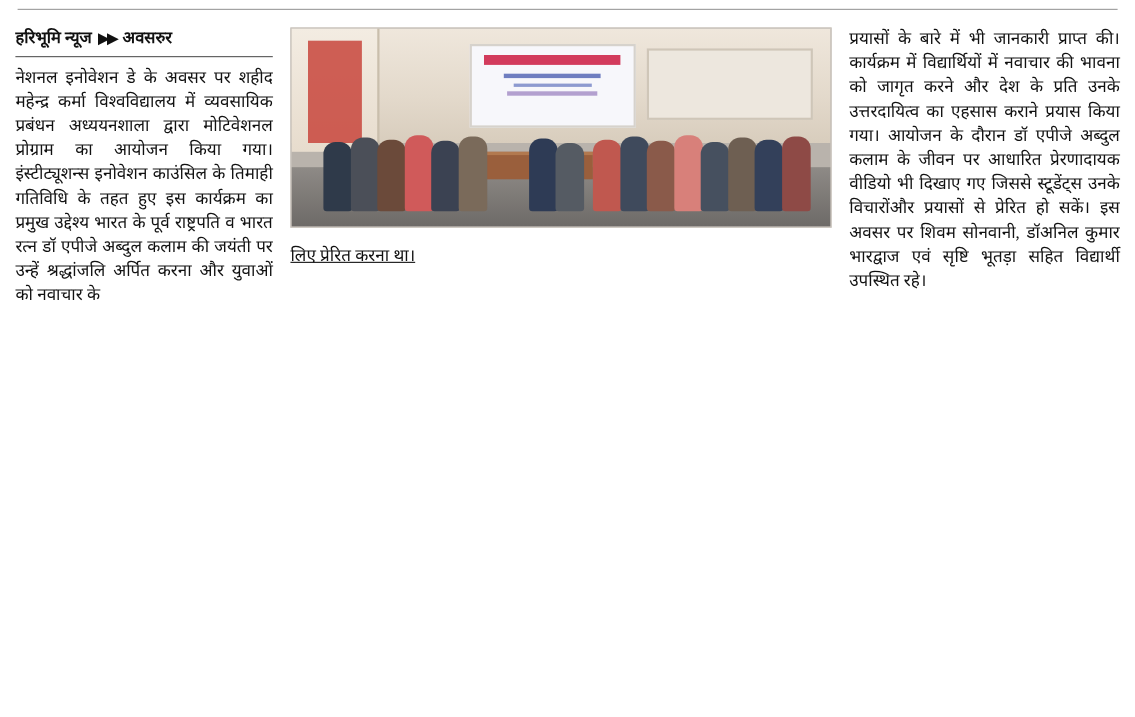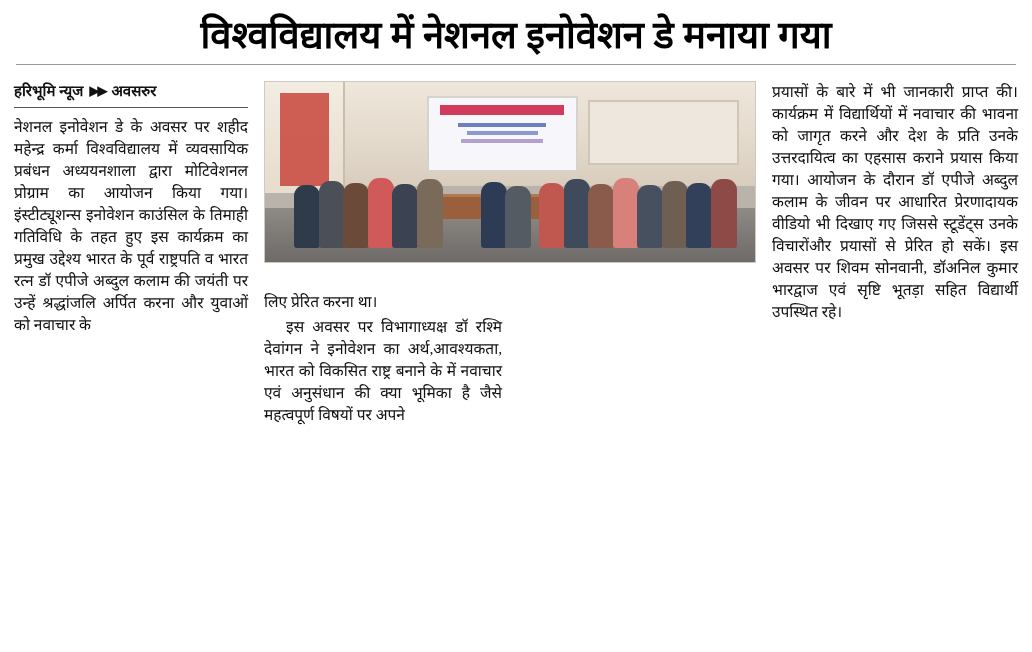--- a/index.html
+++ b/index.html
@@ -141,36 +141,34 @@
   }
   .photo .crowd {
     position: absolute; left: 0; bottom: 8%; width: 100%; height: 60%;
   }
   .photo .p {
     position: absolute; bottom: 0; width: 26px; border-radius: 11px 11px 3px 3px;
   }
   .caption-cols {
     display: flex;
     gap: 16px;
-    margin-top: 28px;
+    margin-top: 15px;
+    text-decoration: underline;
   }
   .caption-cols .col-2 { width: 238px; }
   .caption-cols .col-3 { width: 238px; }
 
   .indent { text-indent: 22px; }
   p { margin: 0 0 3px 0; }
 </style>
 </head>
 <body>
 
 <div class="page">
 
-  <div class="kicker-wrap">
-    <div class="kicker">विश्वविद्यालय में नेशनल इनोवेशन डे मनाया गया</div>
-  </div>
   <hr class="rule">
 
 
   <div class="body-area">
 
     <div class="col col-1">
       <div class="byline">
         <span>हरिभूमि न्यूज</span>
         <span class="arrows">▶▶</span>
         <span>अवसरुर</span>
@@ -208,21 +206,20 @@
           <div class="p" style="left:76%;height:58%;background:#46505f;"></div>
           <div class="p" style="left:81%;height:62%;background:#6e5f52;"></div>
           <div class="p" style="left:86%;height:60%;background:#33405a;"></div>
           <div class="p" style="left:91%;height:63%;background:#8e4a46;"></div>
         </div>
       </div>
 
       <div class="caption-cols">
         <div class="col col-2">
           <p>लिए प्रेरित करना था।</p>
-          <p class="indent">इस अवसर पर विभागाध्यक्ष डॉ रश्मि देवांगन ने इनोवेशन का अर्थ,आवश्यकता, भारत को विकसित राष्ट्र बनाने के में नवाचार एवं अनुसंधान की क्या भूमिका है जैसे महत्वपूर्ण विषयों पर अपने</p>
         </div>
       </div>
     </div>
 
     <div class="col col-4">
       <p>प्रयासों के बारे में भी जानकारी प्राप्त की। कार्यक्रम में विद्यार्थियों में नवाचार की भावना को जागृत करने और देश के प्रति उनके उत्तरदायित्व का एहसास कराने प्रयास किया गया। आयोजन के दौरान डॉ एपीजे अब्दुल कलाम के जीवन पर आधारित प्रेरणादायक वीडियो भी दिखाए गए जिससे स्टूडेंट्स उनके विचारोंऔर प्रयासों से प्रेरित हो सकें। इस अवसर पर शिवम सोनवानी, डॉअनिल कुमार भारद्वाज एवं सृष्टि भूतड़ा सहित विद्यार्थी उपस्थित रहे।</p>
     </div>
 
   </div>
 </div>

